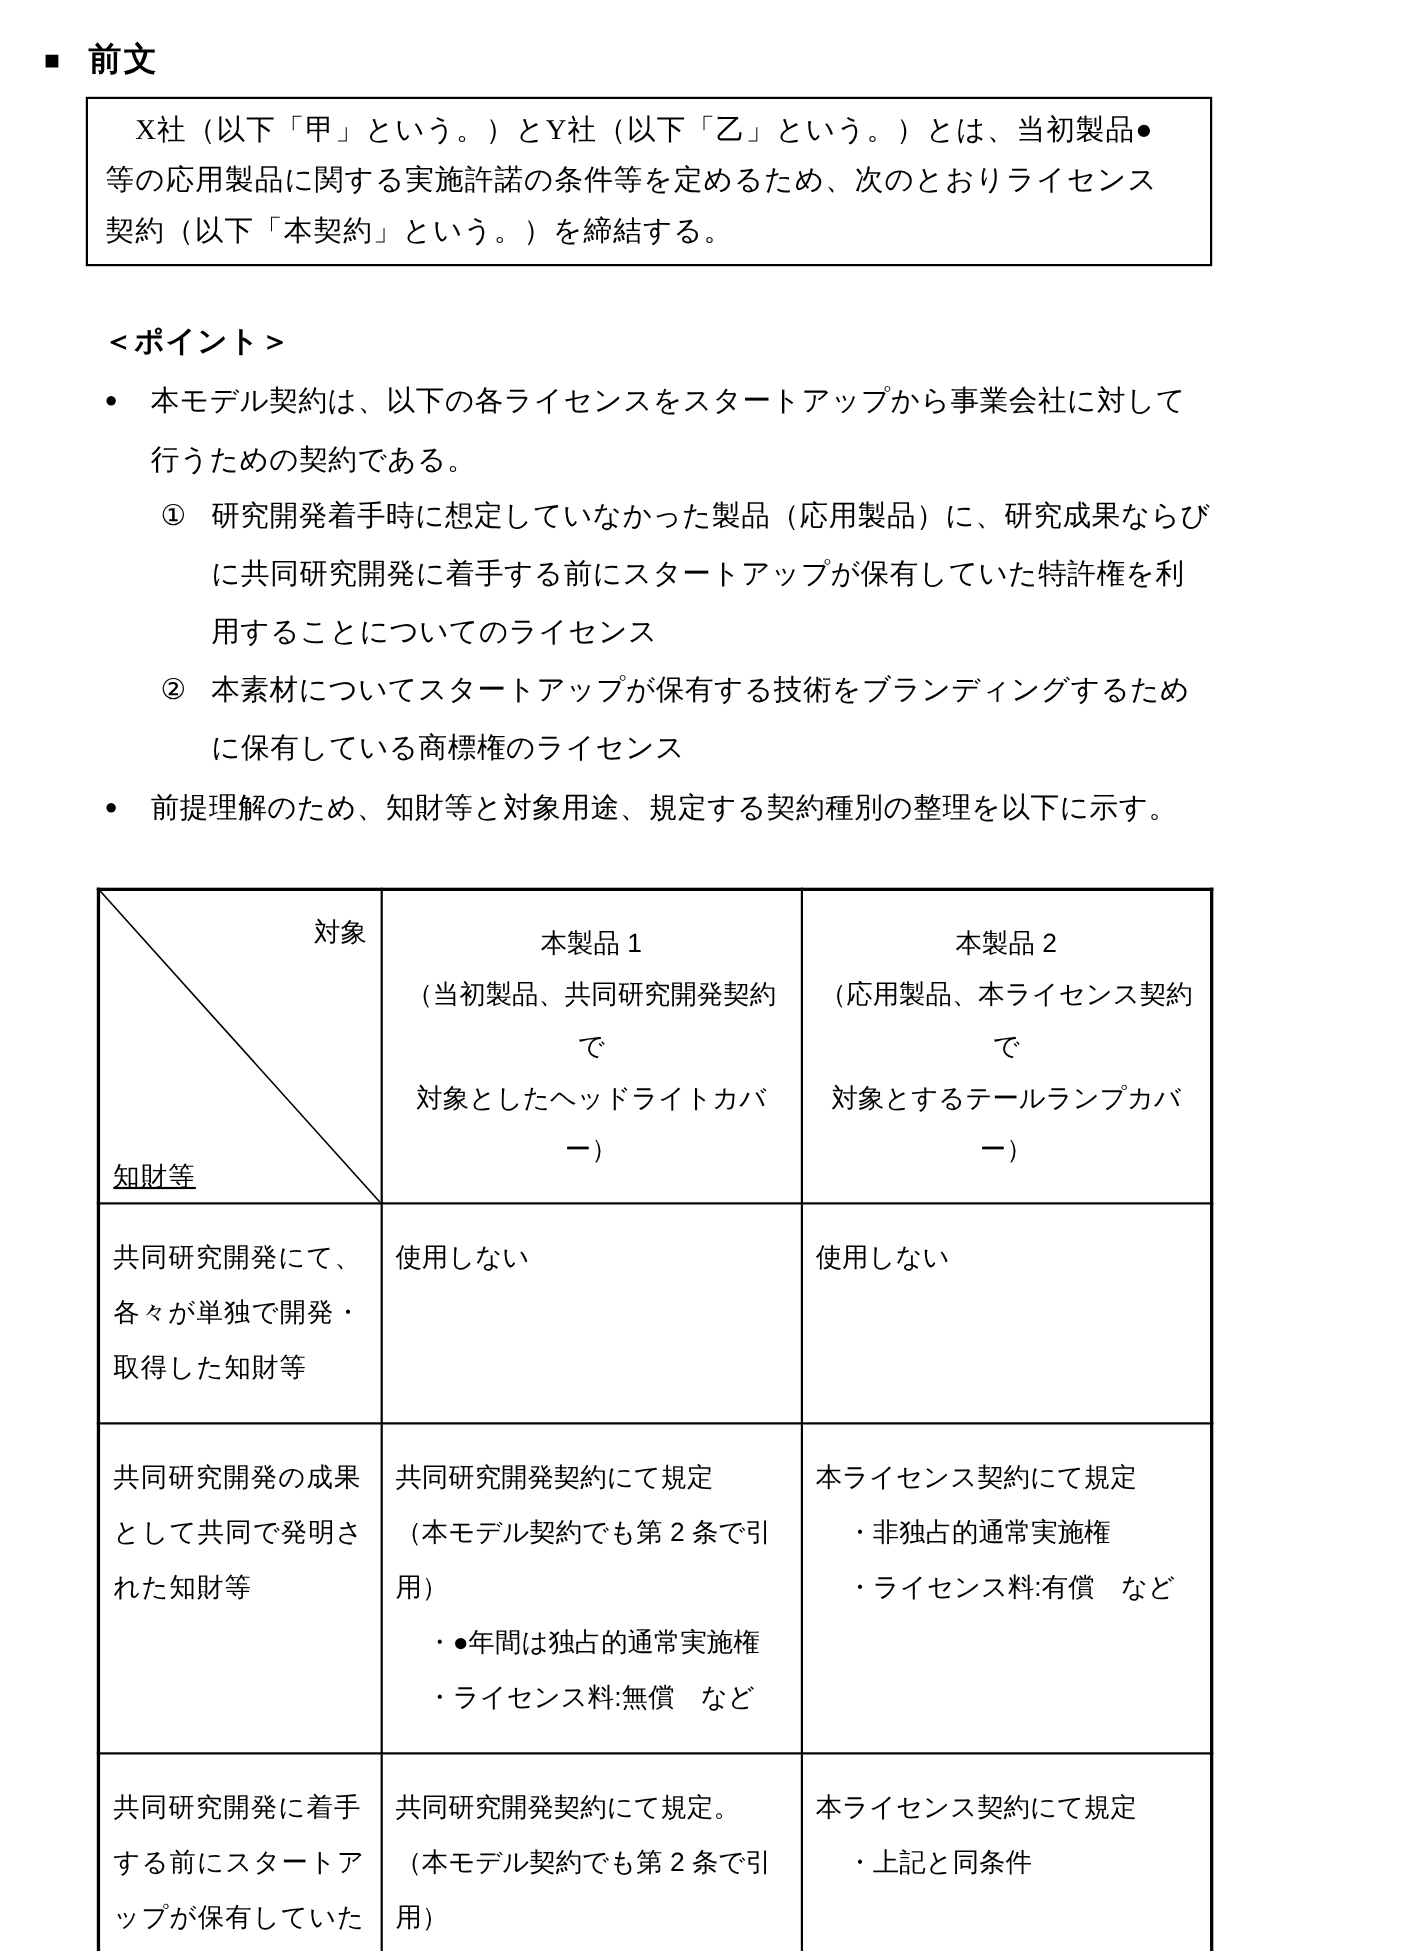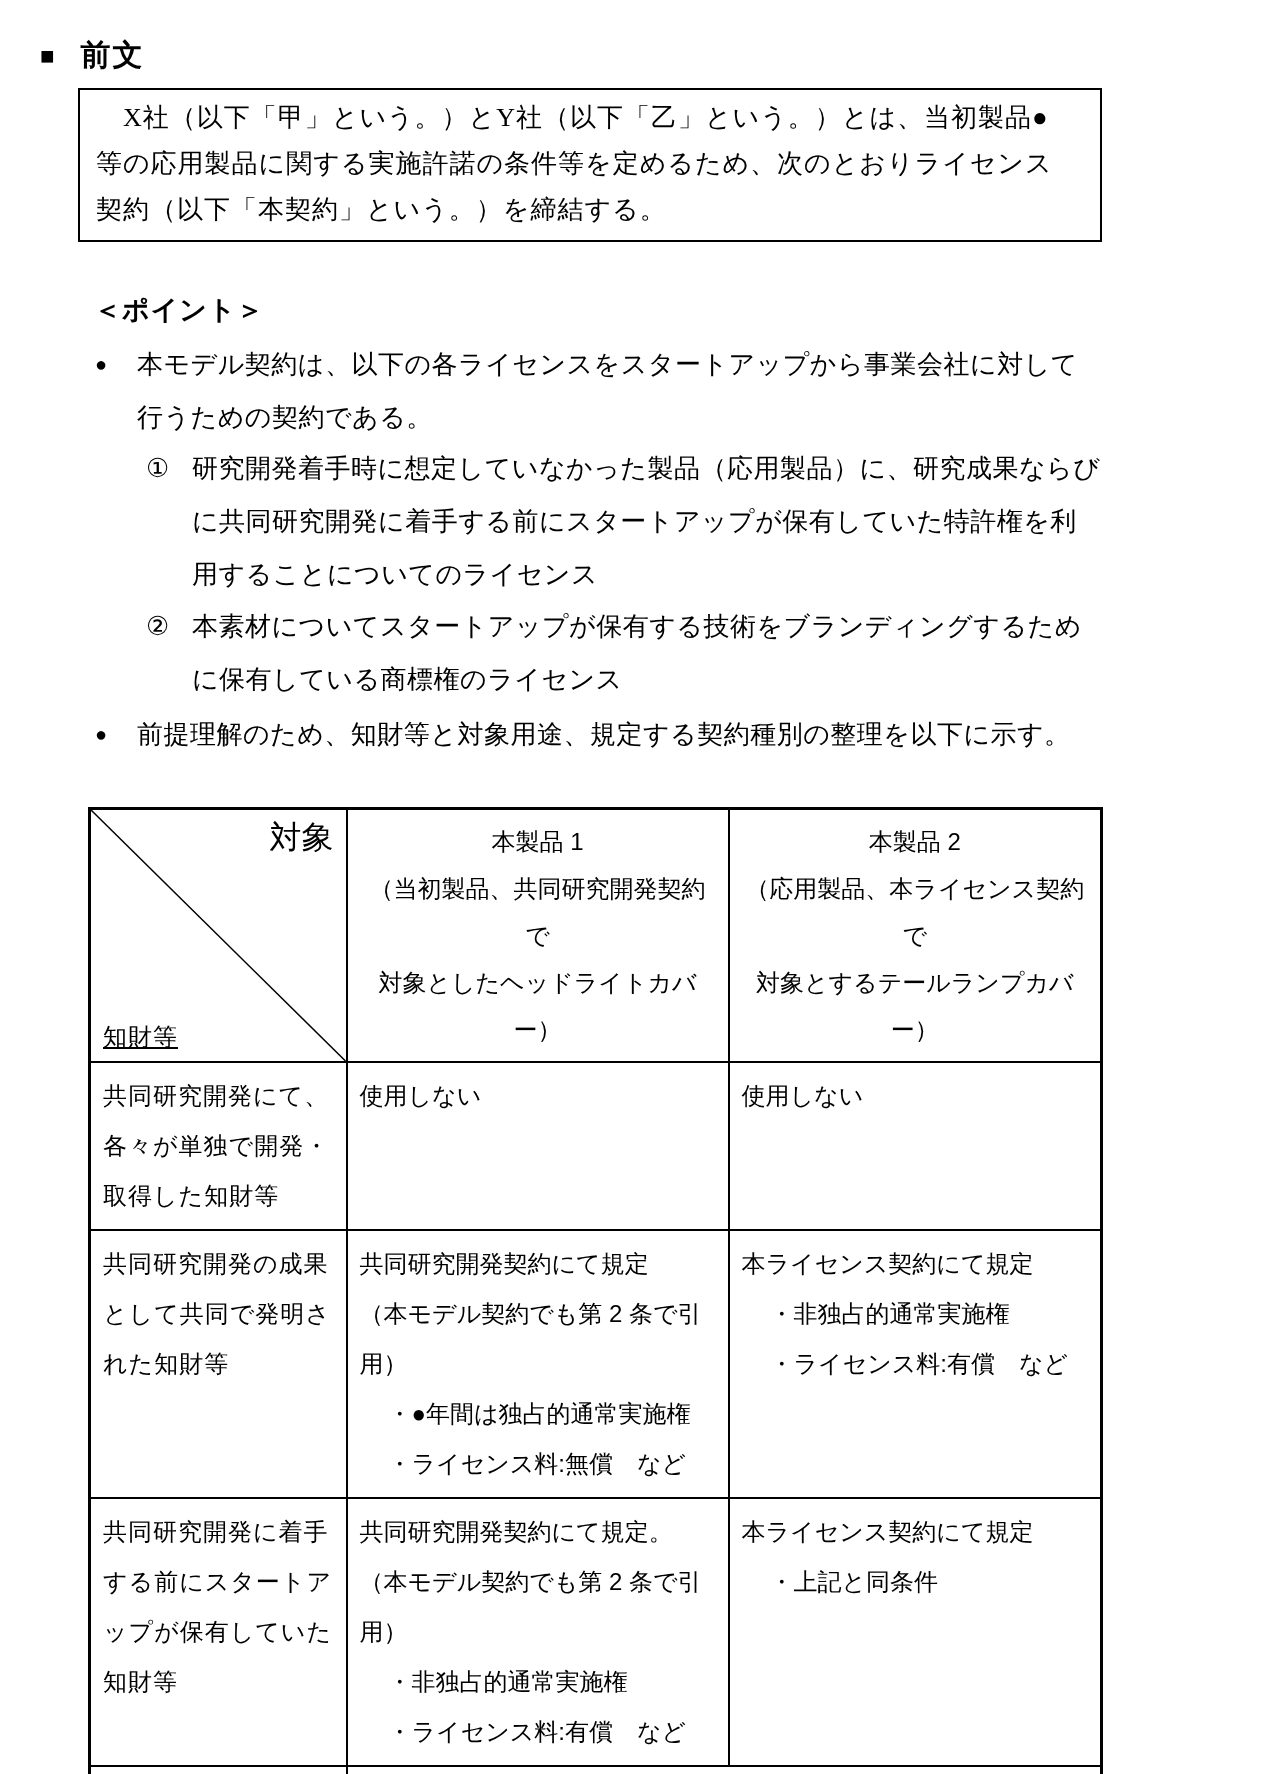--- a/index.html
+++ b/index.html
@@ -33,34 +33,34 @@
   #point-0 .marker, #point-3 .marker { width: 42px; font-size: 20px; }
   #point-1 { left: 146px; top: 442px; width: 956px; }
   #point-2 { left: 146px; top: 600px; width: 956px; }
   #point-1 .marker, #point-2 .marker { width: 46px; font-size: 26px; }
 
   
   .ip-table {
     position: absolute; left: 88px; top: 807px; width: 1012px;
     border-collapse: collapse; table-layout: fixed; border: 3px solid #000;
   }
-  .ip-table td { border: 2px solid #000; vertical-align: top; font-size: 24px; padding: 8px 12px; }
+  .ip-table td { border: 2px solid #000; vertical-align: top; font-size: 24px; padding: 24px 12px; }
   .ip-table .lines > div { line-height: 50px; white-space: pre-wrap; }
   .ip-table .lines > .indent { padding-left: 28px; }
   .ip-table tr.hdr td { height: 138px; }
   .ip-table tr.r1 td { height: 148px; }
   .ip-table tr.r2 td { height: 192px; }
   .ip-table tr.r3 td { height: 212px; }
   .ip-table tr.r4 td { height: 142px; }
   .label-cell { letter-spacing: 1px; line-height: 50px; }
   .head-cell { text-align: center; }
   .head-cell .lines > div { line-height: 47px; }
   .corner-cell { position: relative; padding: 0 !important; }
   .corner-svg { position: absolute; left: 0; top: 0; width: 100%; height: 100%; display: block; }
-  .corner-top { position: absolute; top: 6px; right: 12px; font-size: 32px; }
+  .corner-top { position: absolute; top: 21px; right: 12px; font-size: 24px; }
   .corner-bottom { position: absolute; bottom: 8px; left: 12px; font-size: 24px; letter-spacing: 1px; text-decoration: underline; }
 </style>
 </head>
 <body>
 
 <div class="doc-header">
   <span class="sq">■</span>
   <span class="title">前文</span>
 </div>
 

